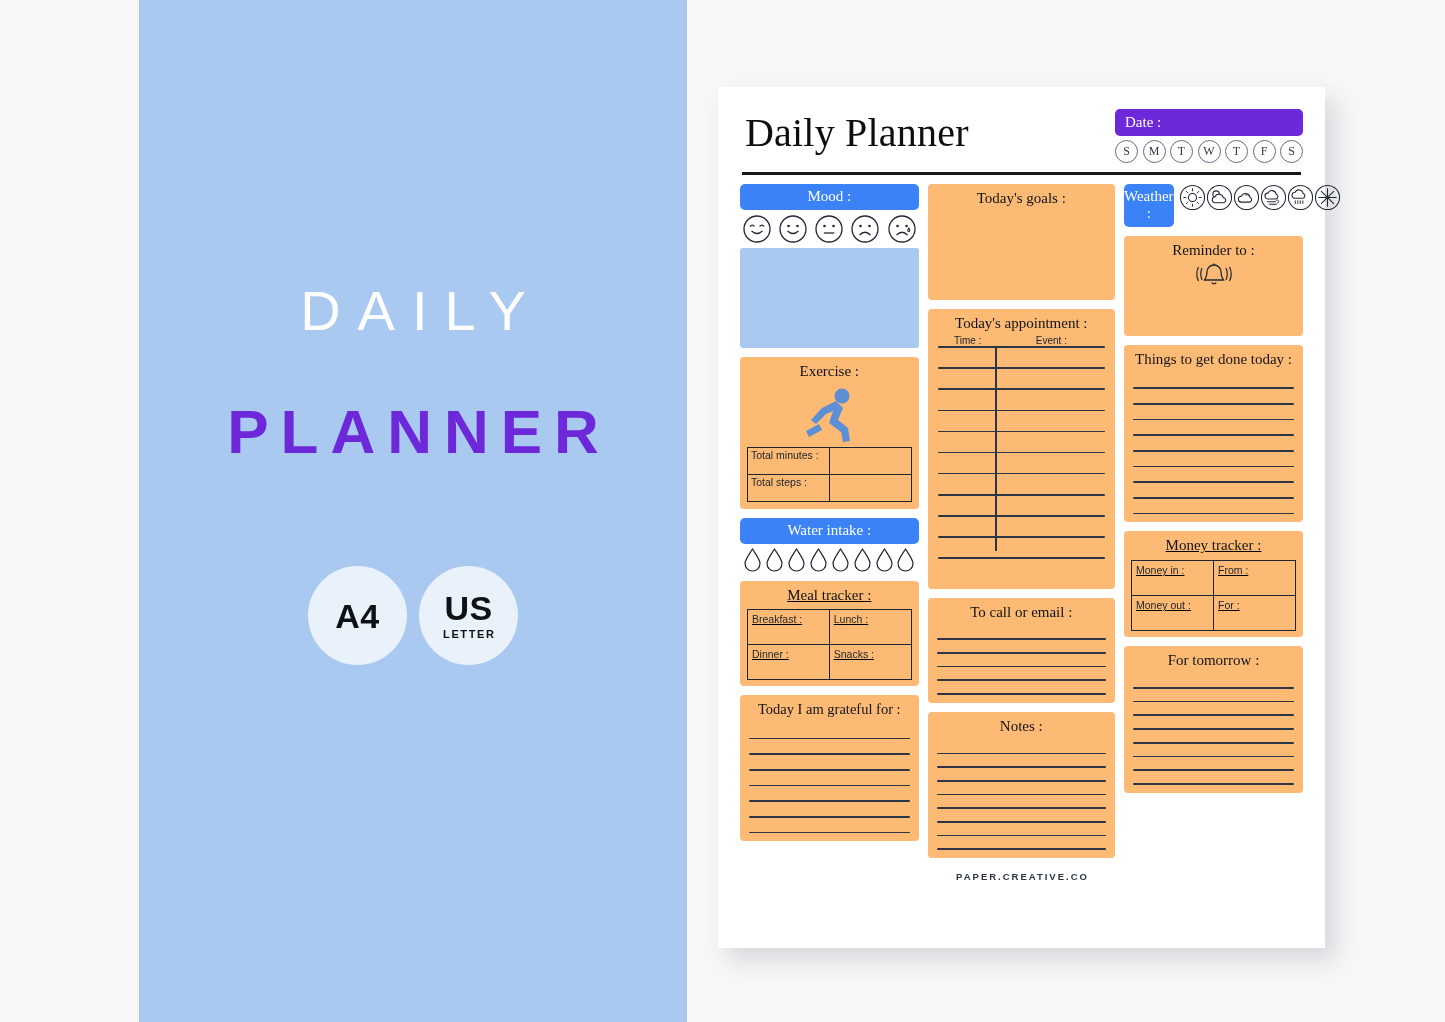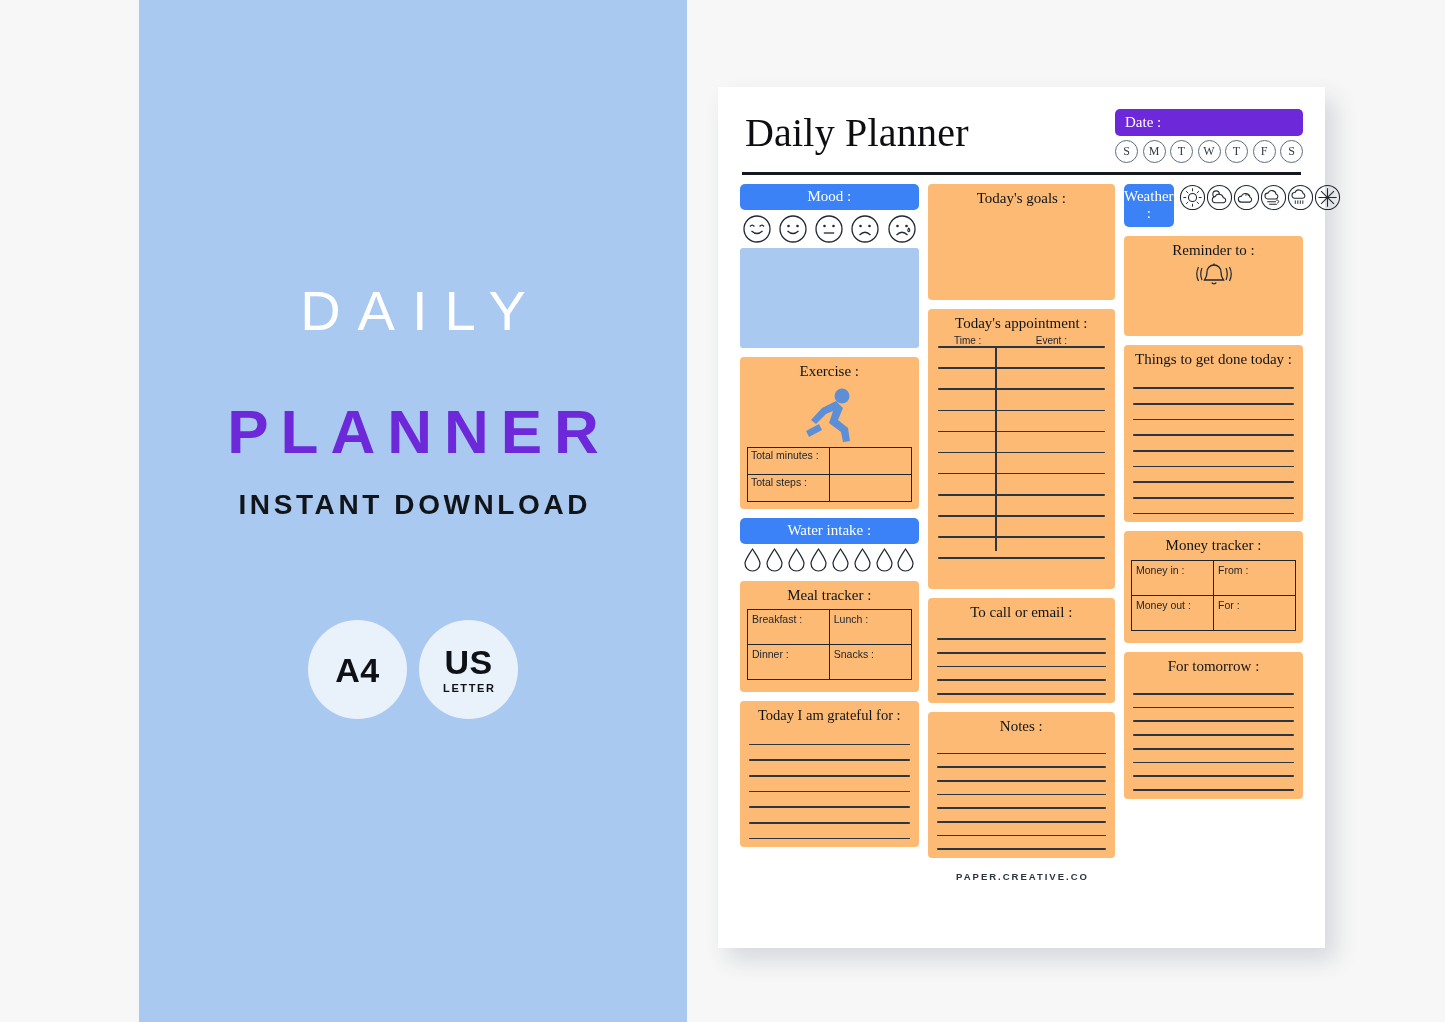--- a/index.html
+++ b/index.html
@@ -117,21 +117,21 @@
   .ex-table { margin: 0 7px; border: 1.4px solid #1d2530; border-collapse: collapse; width: calc(100% - 14px); }
   .ex-table td { border: 1.2px solid #1d2530; height: 27px; font-size: 10.5px; color: #1b222c;
      font-family: "Liberation Sans", sans-serif; padding: 2px 3px; vertical-align: top; line-height: 1.05; }
   .ex-table td.lbl { width: 50%; }
 
   
   .water-wrap { display: flex; flex-direction: column; gap: 3px; }
   .drops { display: flex; justify-content: space-between; padding: 0 3px; }
 
   
-  .mini { padding-bottom: 12px; }
+  .mini { padding-bottom: 6px; text-decoration: underline; }
   .mini-table { margin: 2px 7px 0 7px; width: calc(100% - 14px); border-collapse: collapse; border: 1.4px solid #1d2530; }
   .mini-table td { border: 1.2px solid #1d2530; height: 35px; width: 50%;
      font-size: 10.5px; color: #1b222c; padding: 3px 4px; vertical-align: top; }
 
   
   .lines { padding: 2px 9px 8px 9px; }
   .line { height: 1.7px; background: #2c3542; margin-top: 14px; border-radius: 1px; }
   .line.tight { margin-top: 12px; }
 
   
@@ -160,21 +160,20 @@
   svg { display: block; }
 </style>
 </head>
 <body>
 
 <div class="stage">
 
   <section class="promo">
     <div class="promo-title">DAILY</div>
     <div class="promo-sub">PLANNER</div>
-    <div class="promo-tag">INSTANT DOWNLOAD</div>
 
     <div class="badges">
       <div class="badge">
         <span class="badge-main">A4</span>
       </div>
       <div class="badge">
         <span class="badge-main">US</span>
         <span class="badge-sub">LETTER</span>
       </div>
     </div>

